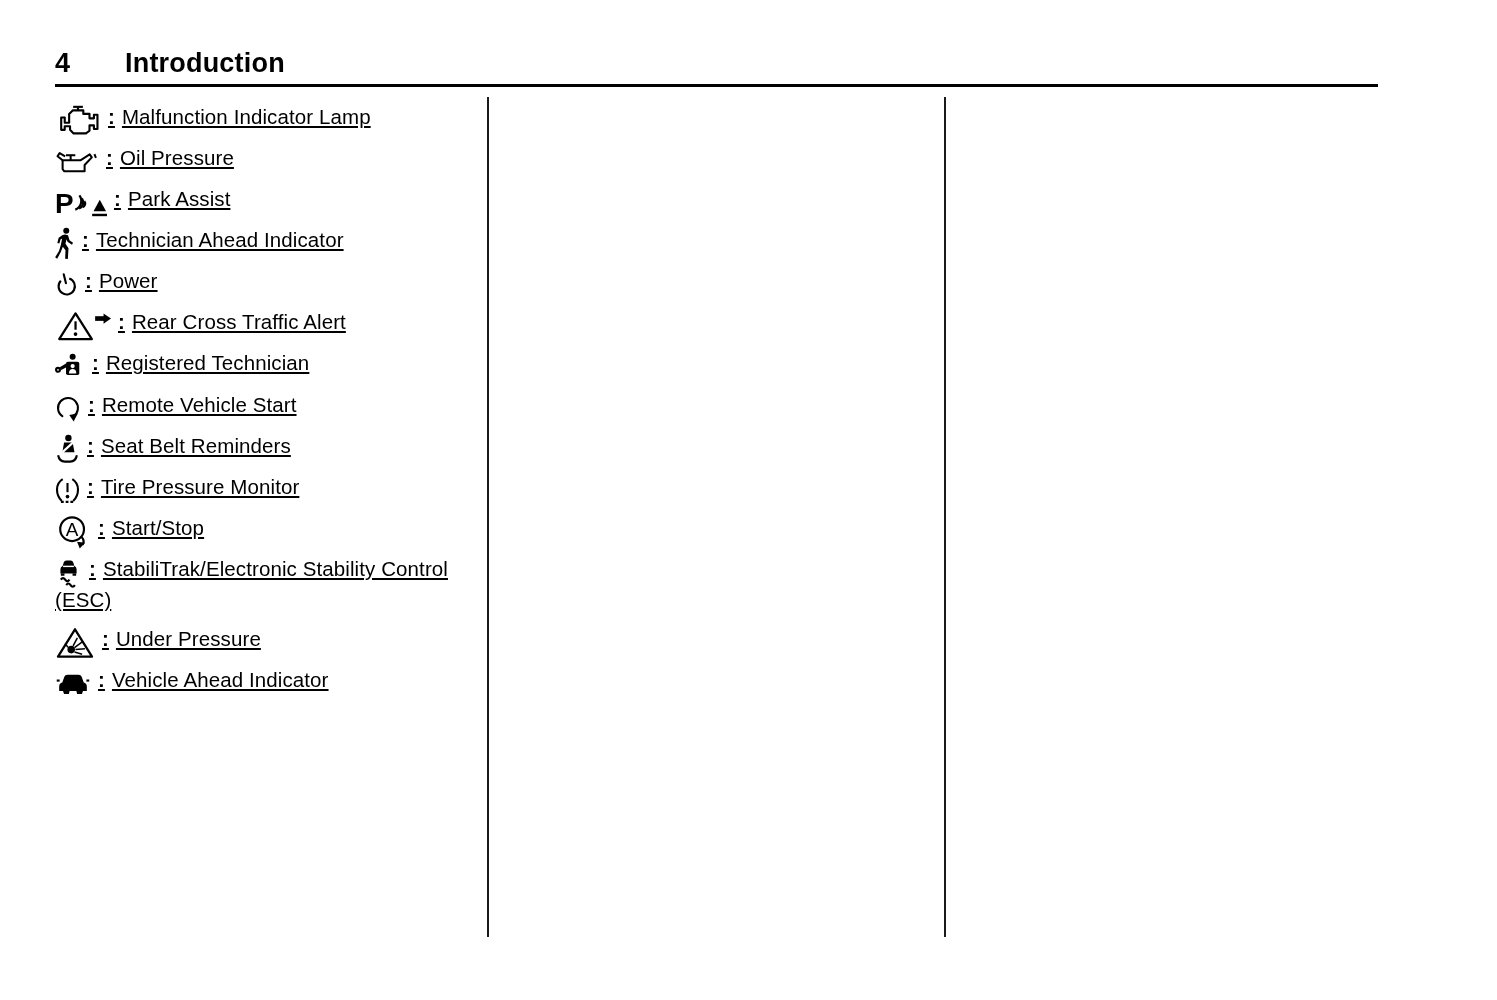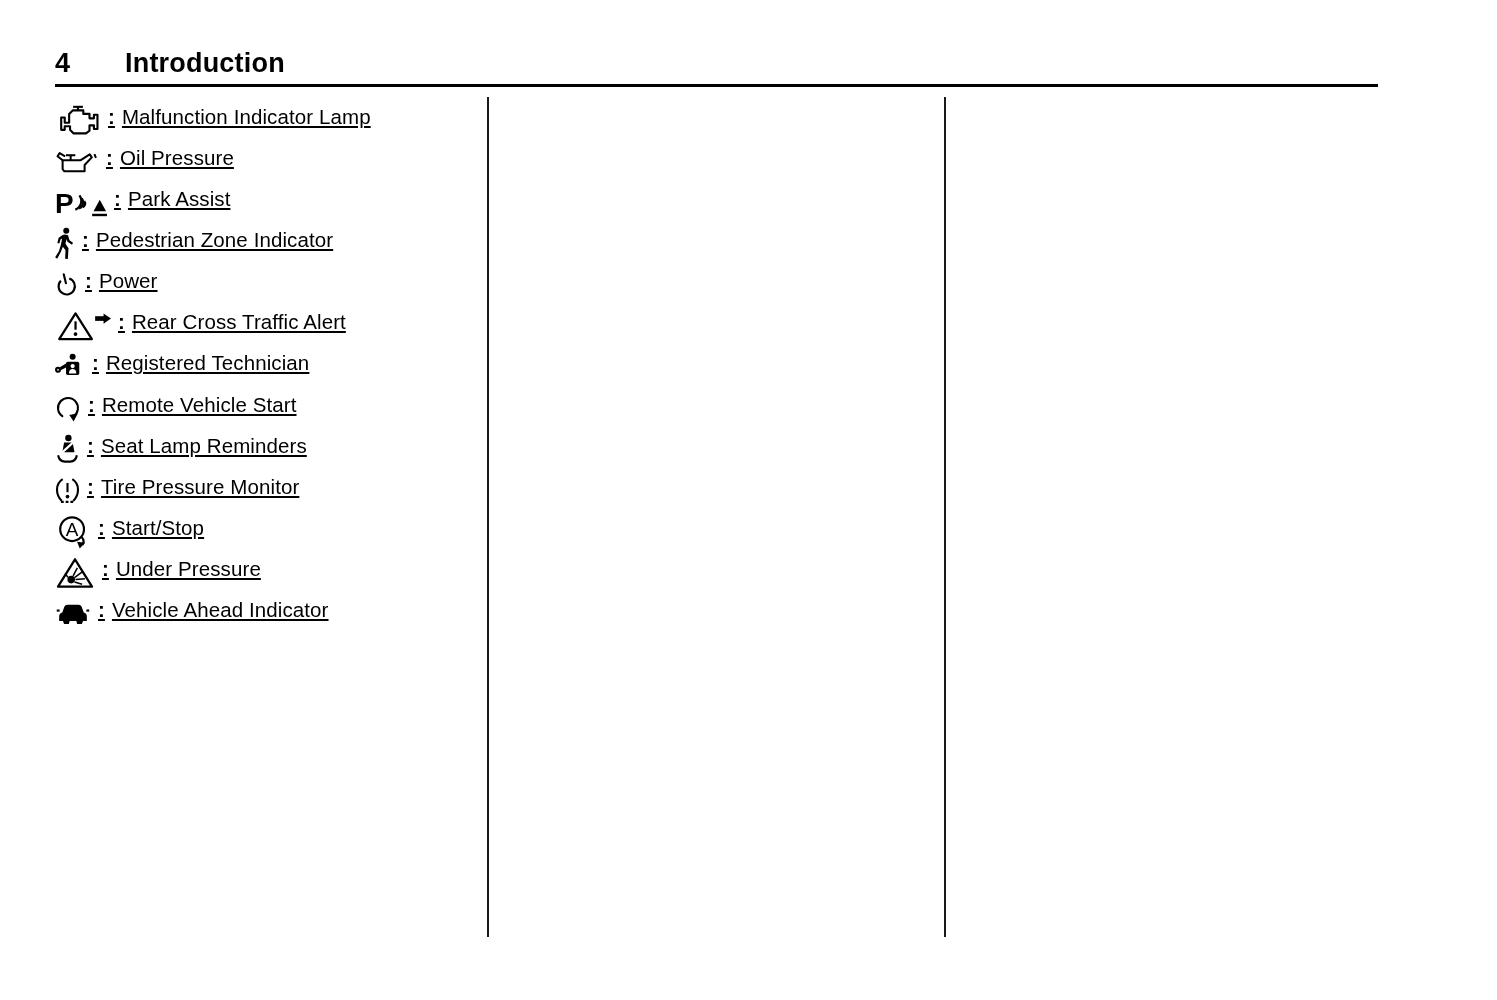--- a/index.html
+++ b/index.html
@@ -184,42 +184,45 @@
             <use href="#engine-icon"></use>
           </svg></span><span class="colon">:</span><span class="label">Malfunction Indicator Lamp</span></div>
       <div class="row"><span class="icon"><svg width="44" height="26">
             <use href="#oil-pressure-icon"></use>
           </svg></span><span class="colon">:</span><span class="label">Oil Pressure</span></div>
       <div class="row"><span class="icon"><svg width="52" height="30">
             <use href="#park-assist-icon"></use>
           </svg></span><span class="colon">:</span><span class="label">Park Assist</span></div>
       <div class="row"><span class="icon"><svg width="20" height="34">
             <use href="#pedestrian-icon"></use>
-          </svg></span><span class="colon">:</span><span class="label">Pedestrian Zone Indicator</span></div>
+          </svg></span><span class="colon">:</span><span class="label">Technician Ahead Indicator</span></div>
       <div class="row"><span class="icon"><svg width="23" height="25">
             <use href="#power-icon"></use>
           </svg></span><span class="colon">:</span><span class="label">Power</span></div>
       <div class="row"><span class="icon"><svg width="56" height="34">
             <use href="#rear-cross-traffic-icon"></use>
           </svg></span><span class="colon">:</span><span class="label">Rear Cross Traffic Alert</span></div>
       <div class="row"><span class="icon"><svg width="30" height="30">
             <use href="#registered-technician-icon"></use>
           </svg></span><span class="colon">:</span><span class="label">Registered Technician</span></div>
       <div class="row"><span class="icon"><svg width="26" height="28">
             <use href="#remote-vehicle-start-icon"></use>
           </svg></span><span class="colon">:</span><span class="label">Remote Vehicle Start</span></div>
       <div class="row"><span class="icon"><svg width="25" height="31">
             <use href="#seat-belt-icon"></use>
-          </svg></span><span class="colon">:</span><span class="label">Seat Lamp Reminders</span></div>
+          </svg></span><span class="colon">:</span><span class="label">Seat Belt Reminders</span></div>
       <div class="row"><span class="icon"><svg width="25" height="28">
             <use href="#tire-pressure-icon"></use>
           </svg></span><span class="colon">:</span><span class="label">Tire Pressure Monitor</span></div>
       <div class="row"><span class="icon"><svg width="36" height="36">
             <use href="#start-stop-icon"></use>
           </svg></span><span class="colon">:</span><span class="label">Start/Stop</span></div>
+      <div class="row"><span class="icon"><svg width="27" height="31">
+            <use href="#stabilitrak-icon"></use>
+          </svg></span><span class="colon">:</span><span class="label">StabiliTrak/Electronic Stability Control (ESC)</span></div>
       <div class="row"><span class="icon"><svg width="40" height="34">
             <use href="#under-pressure-icon"></use>
           </svg></span><span class="colon">:</span><span class="label">Under Pressure</span></div>
       <div class="row"><span class="icon"><svg width="36" height="25">
             <use href="#vehicle-ahead-icon"></use>
           </svg></span><span class="colon">:</span><span class="label">Vehicle Ahead Indicator</span></div>
     </div>
 </div>
 
 </body></html>

